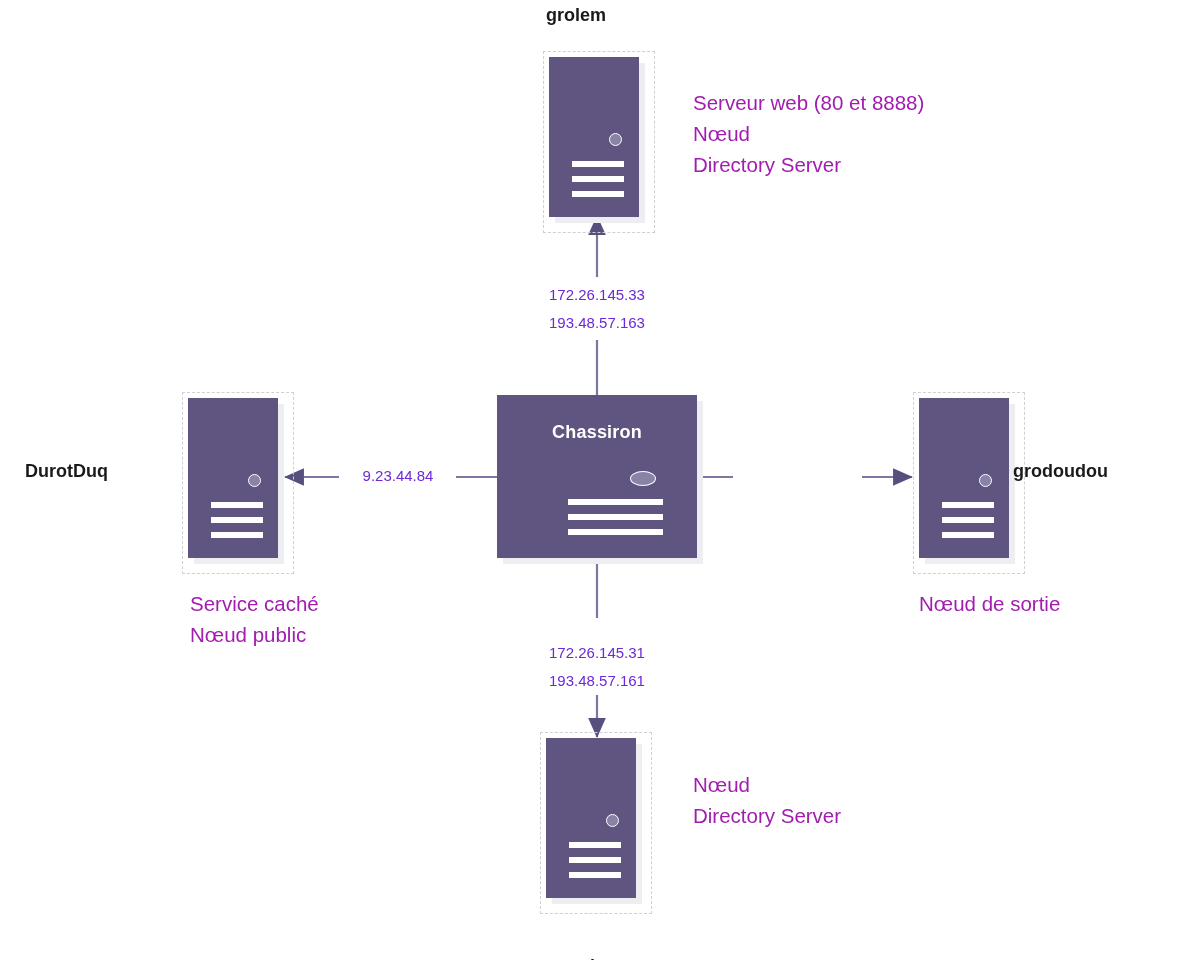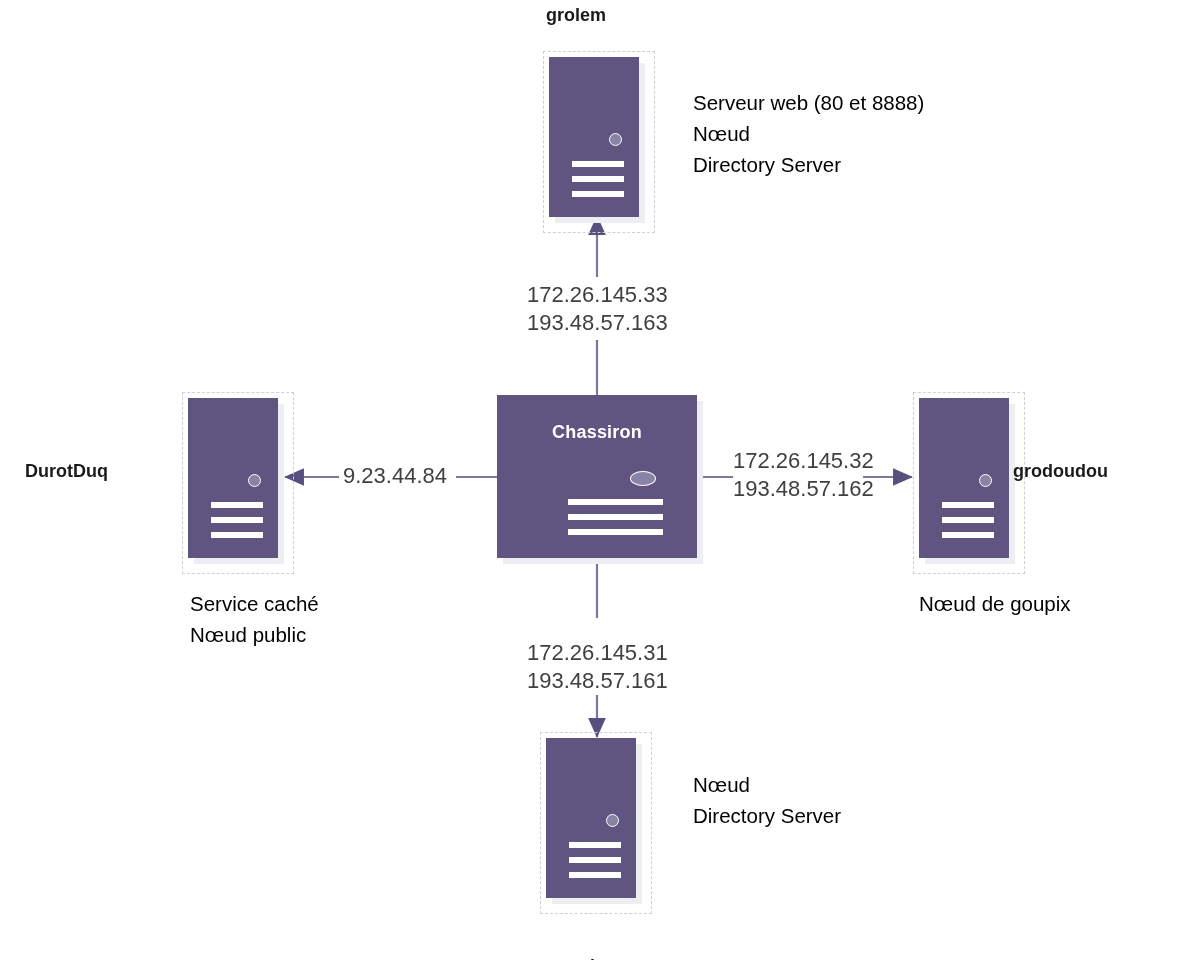--- a/index.html
+++ b/index.html
@@ -74,30 +74,30 @@
     position: absolute;
     font-weight: bold;
     font-size: 18px;
     color: #1a1a1a;
     white-space: nowrap;
   }
   .note {
     position: absolute;
     font-size: 20.5px;
     line-height: 31px;
-    color: #000000;
+    color: #a21caf;
     white-space: pre-line;
   }
   .edge-label {
     position: absolute;
-    font-size: 22px;
+    font-size: 15px;
     line-height: 28px;
-    color: #404040;
+    color: #6d28d9;
     white-space: pre-line;
-    text-align: left;
+    text-align: center;
     background: #ffffff;
   }
   #links {
     position: absolute;
     left: 0;
     top: 0;
   }
 </style>
 </head>
 <body>
@@ -182,21 +182,21 @@
     <div class="node-body">
       <div class="node-led" style="right:17px; top:76px; width:11px; height:11px;"></div>
       <div class="node-bar" style="left:23px; right:15px; top:104px;"></div>
       <div class="node-bar" style="left:23px; right:15px; top:119px;"></div>
       <div class="node-bar" style="left:23px; right:15px; top:134px;"></div>
     </div>
   </div>
 
   <div class="node-title" style="left:1013px; top:461px;">grodoudou</div>
 
-  <div class="note" style="left:919px; top:588px;">Nœud de goupix</div>
+  <div class="note" style="left:919px; top:588px;">Nœud de sortie</div>
 
   <div class="node" style="left:546px; top:738px; width:90px; height:160px;">
     <div class="node-dash"></div>
     <div class="node-shadow"></div>
     <div class="node-body">
       <div class="node-led" style="right:17px; top:76px; width:11px; height:11px;"></div>
       <div class="node-bar" style="left:23px; right:15px; top:104px;"></div>
       <div class="node-bar" style="left:23px; right:15px; top:119px;"></div>
       <div class="node-bar" style="left:23px; right:15px; top:134px;"></div>
     </div>
@@ -205,19 +205,17 @@
   <div class="node-title" style="left:546px; top:956px;">goupix</div>
 
   <div class="note" style="left:693px; top:769px;">Nœud
 Directory Server</div>
 
   <div class="edge-label" style="left:527px; top:281px; width:140px;">172.26.145.33
 193.48.57.163</div>
 
   <div class="edge-label" style="left:340px; top:462px; width:110px; padding:0 3px;">9.23.44.84</div>
 
-  <div class="edge-label" style="left:733px; top:447px; width:130px;">172.26.145.32
-193.48.57.162</div>
 
   <div class="edge-label" style="left:527px; top:621px; width:140px;margin-top:18px;">172.26.145.31
 193.48.57.161</div>
 
 </div>
 
 </body></html>

